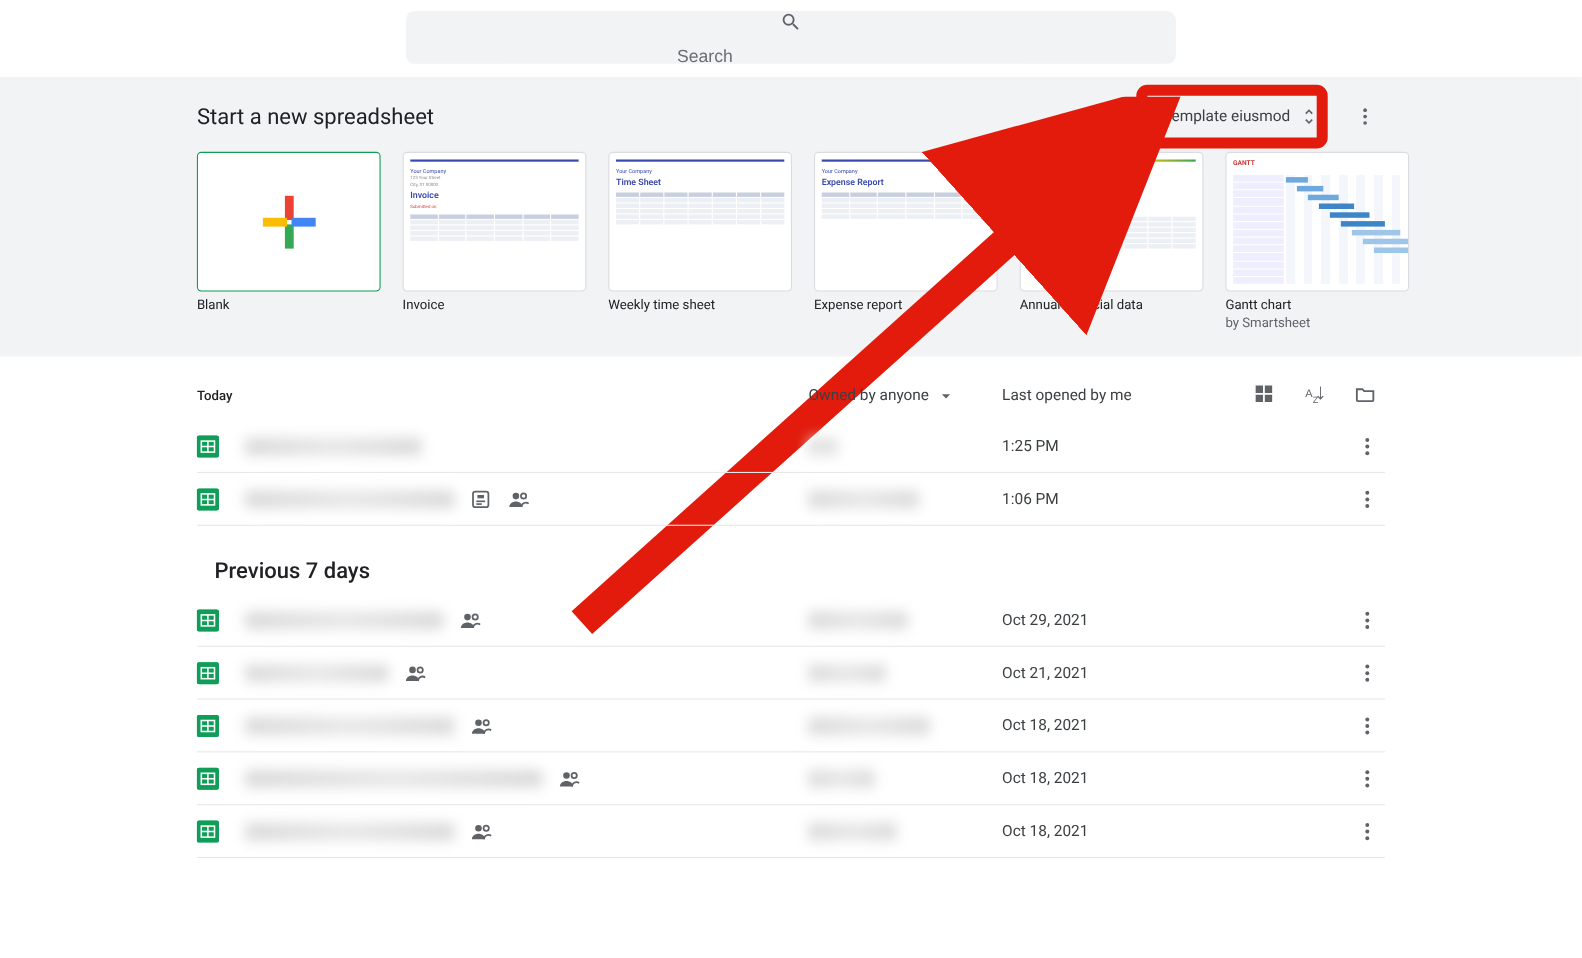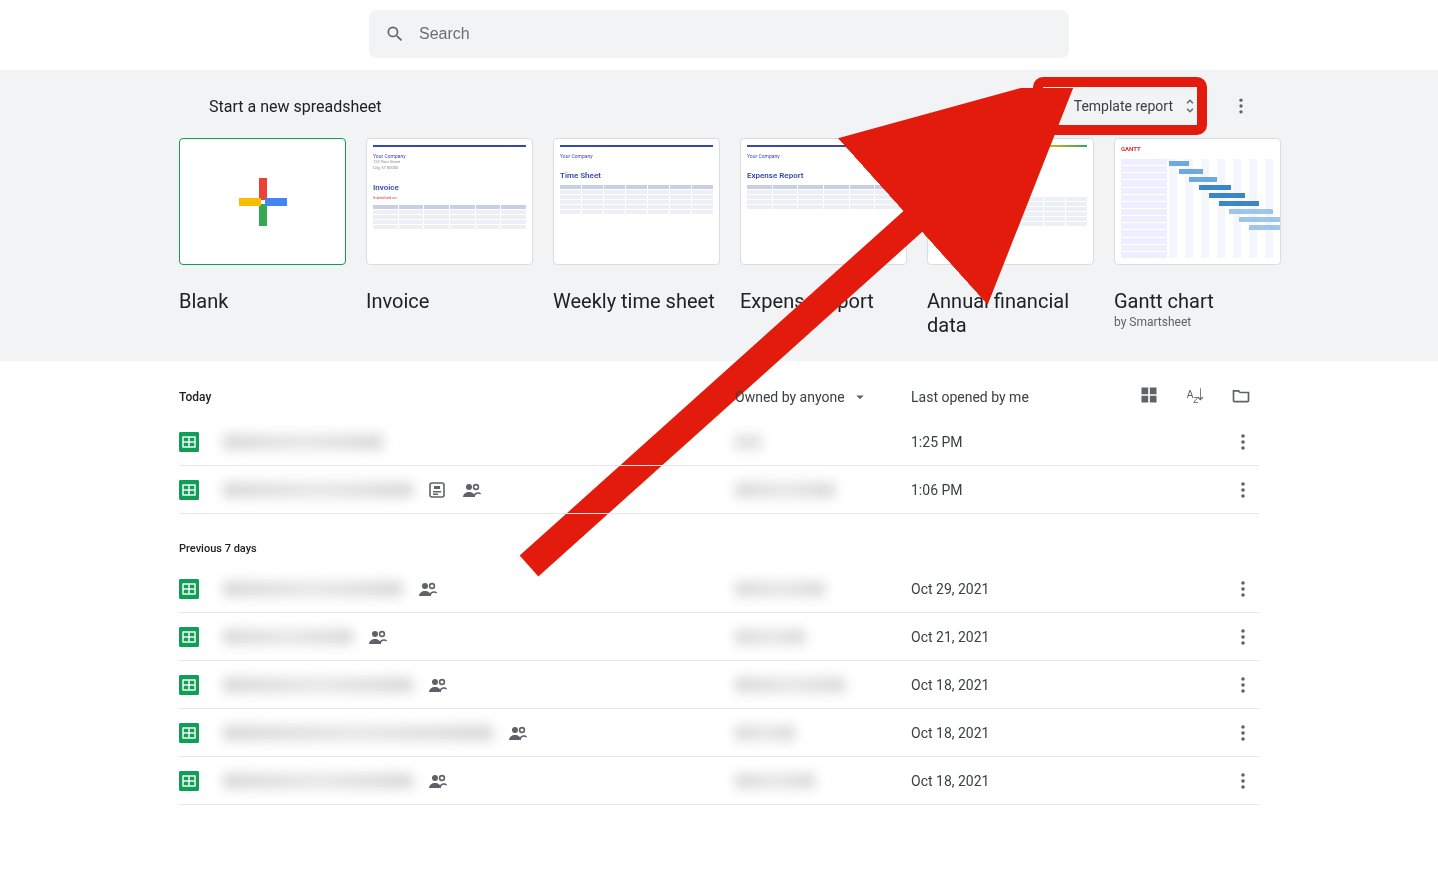--- a/index.html
+++ b/index.html
@@ -34,20 +34,21 @@
   }
   .search {
     width: 700px;
     height: 48px;
     background: var(--g-grey-100);
     border-radius: 8px;
     display: flex;
     align-items: center;
     padding: 0 16px;
     gap: 12px;
+    flex-direction: column;
   }
   .search input {
     border: none; background: transparent; outline: none;
     height: 100%; flex: 1;
     font-size: 16px;
     color: var(--g-grey-700);
   }
   .search input::placeholder { color: #6a6f75; }
   .icon { display: inline-flex; align-items: center; justify-content: center; }
   .icon svg { display:block; }
@@ -57,23 +58,22 @@
     background: var(--g-grey-100);
     padding: 18px 0 24px;
   }
   .templates-header {
     display: flex;
     align-items: center;
     justify-content: space-between;
     margin-bottom: 14px;
   }
   .templates-title {
-    font-size: 16px;
+    font-size: 20px;
     color: var(--g-grey-900);
-    margin-left: 30px;
   }
   .templates-header-right {
     display: flex; align-items: center; gap: 20px;
     position: relative;
   }
   .tpl-gallery-btn {
     height: 32px;
     padding: 0 4px 0 14px;
     border-radius: 4px;
     display: inline-flex;
@@ -117,35 +117,35 @@
     border-radius: 4px;
     cursor: pointer;
     overflow: hidden;
     padding: 6px;
     font-size: 4px;
     line-height: 1.2;
     position: relative;
   }
   .tpl.blank .thumb { border-color: var(--sheets-green); padding:0; }
   .tpl .tpl-name {
-    margin-top: 24px;
-    font-size: 20px;
+    margin-top: 5px;
+    font-size: 12px;
     color: var(--g-grey-900);
   }
   .tpl .tpl-sub {
     margin-top: 2px;
     font-size: 12px;
     color: var(--g-grey-500);
   }
   .blank-plus {
     width: 100%; height: 100%;
     display:flex; align-items:center; justify-content:center;
   }
   .thumb .mini-bar { height: 2px; background:#3949ab; margin-bottom:6px; }
-  .thumb .mini-sub { color:#3949ab; font-size:6px; font-weight:600; margin:12px 0 4px; }
+  .thumb .mini-sub { color:#3949ab; font-size:6px; font-weight:600; margin:2px 0 4px; }
   .thumb .mini-txt { color:#888; font-size:4px; margin:1px 0; }
   .thumb .mini-tbl { display:grid; grid-template-columns: repeat(6,1fr); gap:1px; margin-top:4px;}
   .thumb .mini-tbl div { height:4px; background:#eceff4; }
   .thumb .mini-tbl .hdr { background:#c8cfe0; }
 
   
   .list-toolbar {
     display:flex;
     align-items: center;
     margin-top: 24px;
@@ -154,24 +154,25 @@
     color: var(--g-grey-700);
   }
   .list-toolbar .col1 { flex: 0 0 556px; font-size: 12px; font-weight: 500; color: var(--g-grey-900); }
   .list-toolbar .col2 { flex: 0 0 176px; display:flex; align-items:center; gap:6px; cursor:pointer; }
   .list-toolbar .col3 { flex: 0 0 200px; }
   .list-toolbar .col-tools { flex:1; display:flex; justify-content:flex-end; gap:26px; padding-right:8px;}
   .tool-btn { cursor:pointer; color: var(--g-grey-700); }
 
   .list { margin-top: 10px; }
   .group-hdr {
-    font-size: 11px;
+    font-size: 20px;
     font-weight: 500;
     color: var(--g-grey-900);
     padding: 28px 0 10px;
+    margin-left: 16px;
   }
   .row {
     height: 48px;
     display:flex;
     align-items:center;
     border-bottom: 1px solid #e5e7e9;
     cursor: pointer;
     padding-left: 0;
   }
   .row .file-icon {
@@ -216,21 +217,21 @@
     <input type="text" placeholder="Search" style="">
   </div>
 </div>
 
 <div class="templates-section">
   <div class="center-col" style="position:relative;">
     <div class="templates-header">
       <div class="templates-title">Start a new spreadsheet</div>
       <div class="templates-header-right">
         <div class="tpl-gallery-btn">
-          <span>Template report</span>
+          <span>Template eiusmod</span>
           <span class="icon unfold">
             <svg width="18" height="18" viewBox="0 0 24 24" fill="#5f6368">
                 <path d="M12 5.83 15.17 9l1.41-1.41L12 3 7.41 7.59 8.83 9 12 5.83zm0 12.34L8.83 15l-1.42 1.41L12 21l4.59-4.59L15.17 15 12 18.17z"></path>
               </svg>
           </span>
         </div>
         <div class="more-btn">
           <span class="icon">
             <svg width="20" height="20" viewBox="0 0 24 24" fill="#5f6368">
                 <circle cx="12" cy="5" r="2"></circle>

